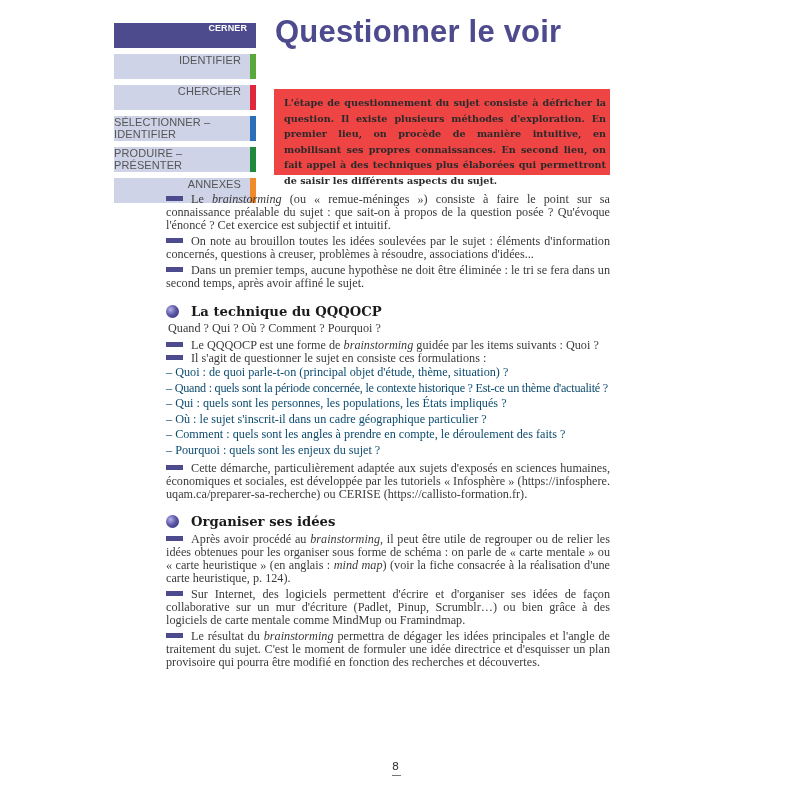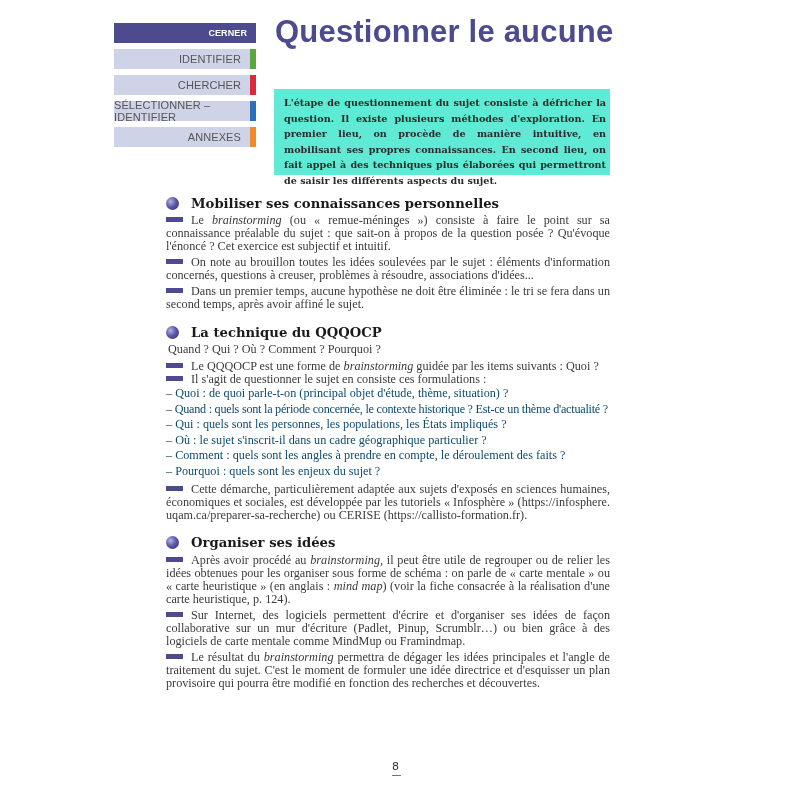--- a/index.html
+++ b/index.html
@@ -1,27 +1,27 @@
 <!DOCTYPE html>
 <html><head>
 <meta charset="utf-8">
 <style>
   html, body { margin: 0; padding: 0; background: #ffffff; }
   body { width: 800px; height: 800px; position: relative; overflow: hidden; font-family: "DejaVu Serif", serif; color: #333; }
 
   .nav { position: absolute; left: 114px; top: 23px; width: 142px; }
-  .nav-item { height: 20px; margin-bottom: 6px; background: #cfd3e8; display: flex; align-items: center; justify-content: flex-end; position: relative; }
+  .nav-item { height: 25px; margin-bottom: 6px; background: #cfd3e8; display: flex; justify-content: flex-end; position: relative; }
   .nav-item .lbl { font-family: "Liberation Sans", sans-serif; font-size: 11px; color: #555; padding-right: 15px; letter-spacing: 0.1px; }
   .nav-item .bar { position: absolute; right: 0; top: 0; width: 6px; height: 100%; }
   .nav-item.active { background: #4d4a8e; }
   .nav-item.active .lbl { color: #fff; font-weight: bold; font-size: 9px; padding-right: 9px; }
 
   .title { position: absolute; left: 275px; top: 14px; font-family: "Liberation Sans", sans-serif; font-weight: bold; font-size: 31px; color: #4d4a8e; letter-spacing: 0.2px; }
 
-  .intro { position: absolute; left: 274px; top: 89px; width: 336px; height: 86px; background: #5eead4; box-sizing: border-box; padding: 6px 4px 6px 10px; }
+  .intro { position: absolute; left: 274px; top: 89px; width: 336px; height: 86px; background: #ef4444; box-sizing: border-box; padding: 6px 4px 6px 10px; }
   .intro p { margin: 0; font-family: "DejaVu Serif", serif; font-weight: bold; font-size: 9.6px; line-height: 15.5px; color: #2a2a2a; text-align: justify; }
 
   .content { position: absolute; left: 166px; top: 193px; width: 444px; }
   .section { margin-bottom: 11px; }
   .sec-head { display: flex; align-items: center; height: 20px; margin-bottom: 1px; }
   .bullet { width: 13px; height: 13px; border-radius: 50%; background: radial-gradient(circle at 35% 35%, #b6b3e6 0%, #5d58a8 45%, #2e2a6b 100%); margin-right: 12px; flex-shrink: 0; }
   .sec-title { font-family: "DejaVu Serif", serif; font-weight: bold; font-size: 13.2px; color: #1a1a1a; }
   .para { font-family: "Liberation Serif", serif; font-size: 12.2px; line-height: 13px; color: #3a3a3a; text-align: justify; margin: 0 0 3px 0; }
   .para .dash { display: inline-block; width: 17px; height: 5px; background: #4d4a8e; vertical-align: 2px; margin-right: 8px; }
   .para em { font-style: italic; }
@@ -44,38 +44,38 @@
   </div>
   <div class="nav-item">
     <span class="lbl">CHERCHER</span>
     <span class="bar" style="background:#e0283c"></span>
   </div>
   <div class="nav-item">
     <span class="lbl">SÉLECTIONNER – IDENTIFIER</span>
     <span class="bar" style="background:#2a6fb8"></span>
   </div>
   <div class="nav-item">
+    <span class="lbl">PRODUIRE – PRÉSENTER</span>
+    <span class="bar" style="background:#1f8a3c"></span>
+  </div>
+  <div class="nav-item">
     <span class="lbl">ANNEXES</span>
     <span class="bar" style="background:#f08a2a"></span>
   </div>
 </div>
 
-<div class="title">Questionner le aucune</div>
+<div class="title">Questionner le voir</div>
 
 <div class="intro">
   <p>L'étape de questionnement du sujet consiste à défricher la question. Il existe plusieurs méthodes d'exploration. En premier lieu, on procède de manière intuitive, en mobilisant ses propres connaissances. En second lieu, on fait appel à des techniques plus élaborées qui permettront de saisir les différents aspects du sujet.</p>
 </div>
 
 <div class="content">
 
   <div class="section">
-    <div class="sec-head">
-      <span class="bullet"></span>
-      <span class="sec-title">Mobiliser ses connaissances personnelles</span>
-    </div>
     <p class="para"><span class="dash"></span><span>Le </span><em>brainstorming</em><span> (ou « remue-méninges ») consiste à faire le point sur sa connaissance préalable du sujet : que sait-on à propos de la question posée ? Qu'évoque l'énoncé ? Cet exercice est subjectif et intuitif.</span></p>
     <p class="para"><span class="dash"></span><span>On note au brouillon toutes les idées soulevées par le sujet : éléments d'information concernés, questions à creuser, problèmes à résoudre, associations d'idées...</span></p>
     <p class="para"><span class="dash"></span><span>Dans un premier temps, aucune hypothèse ne doit être éliminée : le tri se fera dans un second temps, après avoir affiné le sujet.</span></p>
   </div>
 
   <div class="section">
     <div class="sec-head">
       <span class="bullet"></span>
       <span class="sec-title">La technique du QQQOCP</span>
     </div>

